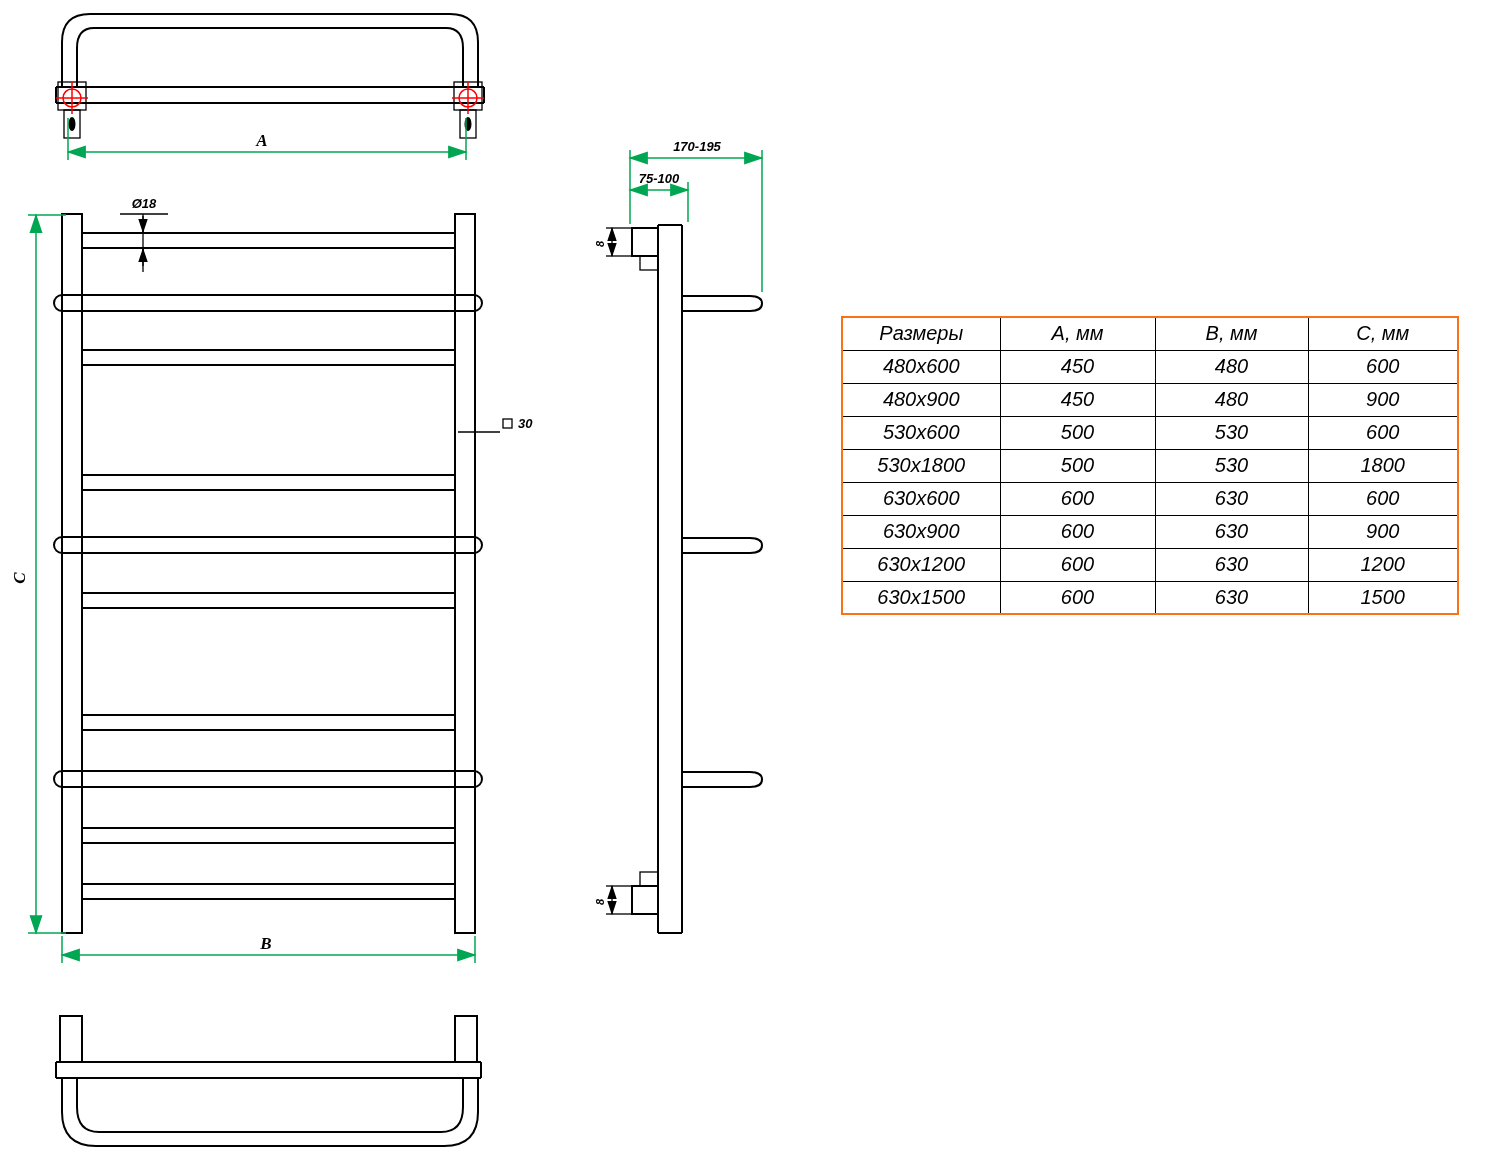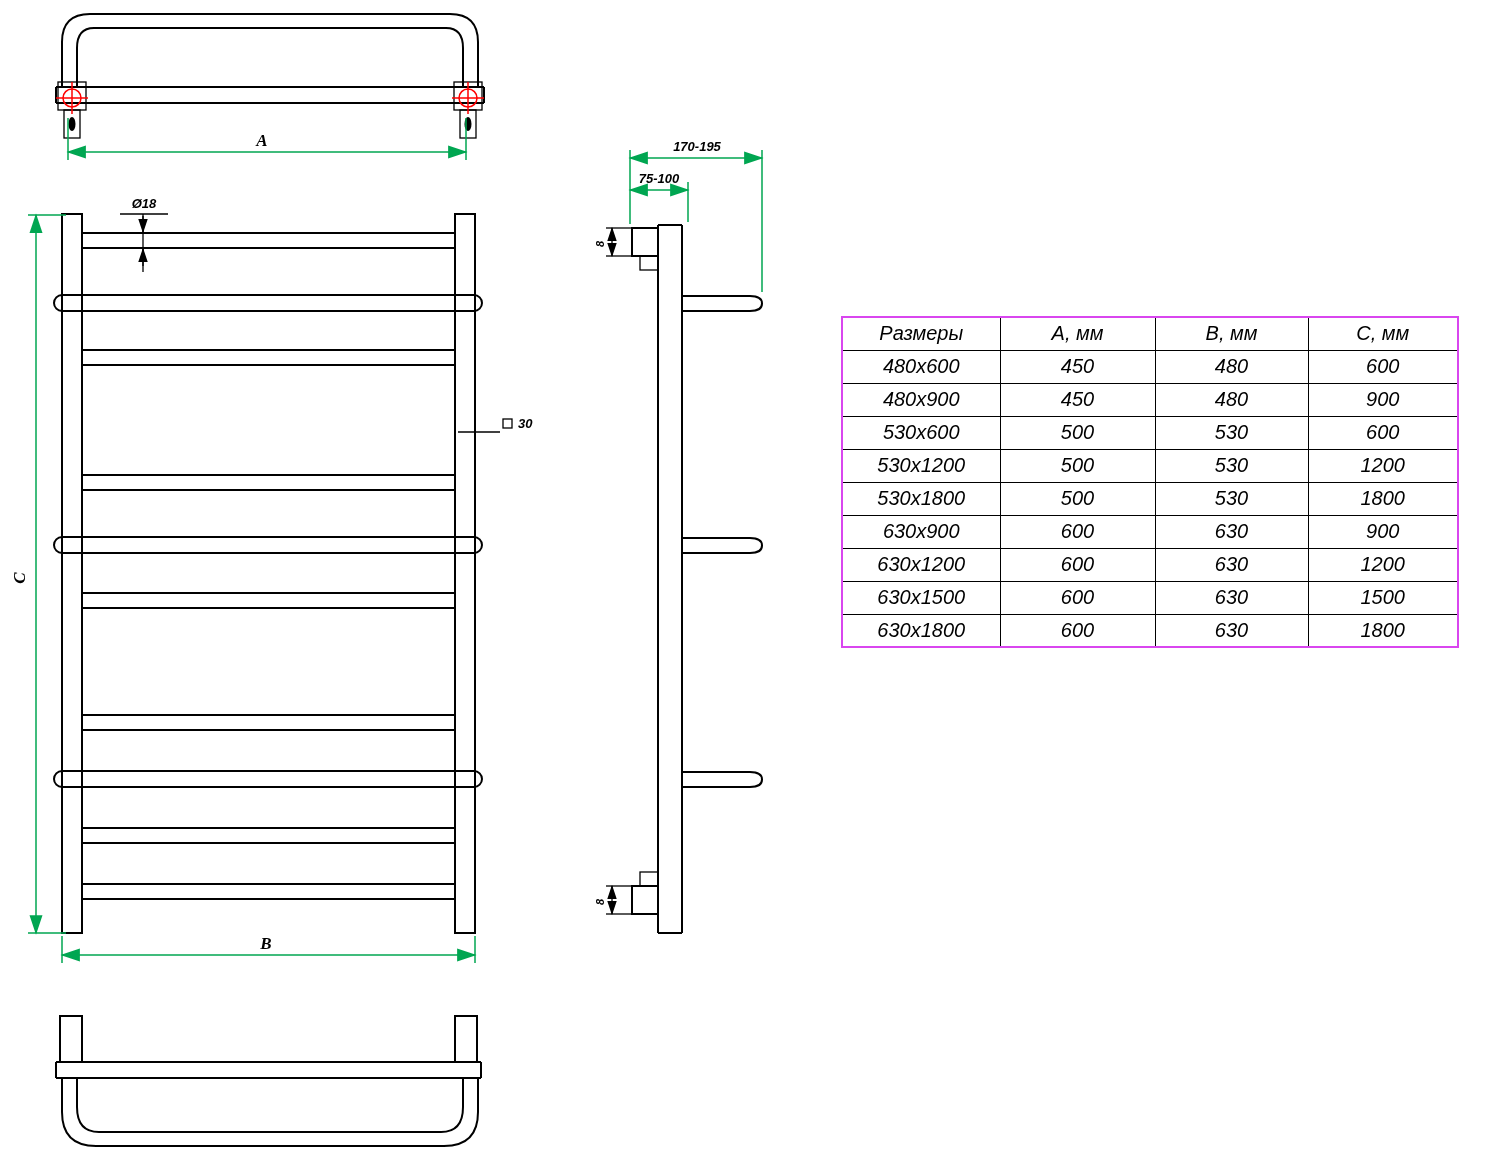--- a/index.html
+++ b/index.html
@@ -7,21 +7,21 @@
   .canvas {
     position:relative; width:1500px; height:1169px; background:#ffffff;
     overflow:hidden; font-family:"Liberation Sans", sans-serif;
   }
   .drawing-svg { position:absolute; left:0; top:0; }
 
   
   .dim-table {
     position:absolute; left:841px; top:316px;
     border-collapse:collapse; table-layout:fixed;
-    border:2px solid #d946ef;
+    border:2px solid #f97316;
     padding-left:32px;
   }
   .dim-table th, .dim-table td {
     border:1.5px solid #000;
     height:33px; text-align:center; vertical-align:middle;
     font:italic 20px "Liberation Sans", sans-serif;
     color:#000; padding:0 4px; white-space:nowrap;
   }
 
   
@@ -234,51 +234,45 @@
           <td>480</td>
           <td>900</td>
         </tr>
         <tr>
           <td>530x600</td>
           <td>500</td>
           <td>530</td>
           <td>600</td>
         </tr>
         <tr>
-          <td>530x1200</td>
-          <td>500</td>
-          <td>530</td>
-          <td>1200</td>
-        </tr>
-        <tr>
           <td>530x1800</td>
           <td>500</td>
           <td>530</td>
           <td>1800</td>
         </tr>
         <tr>
+          <td>630x600</td>
+          <td>600</td>
+          <td>630</td>
+          <td>600</td>
+        </tr>
+        <tr>
           <td>630x900</td>
           <td>600</td>
           <td>630</td>
           <td>900</td>
         </tr>
         <tr>
           <td>630x1200</td>
           <td>600</td>
           <td>630</td>
           <td>1200</td>
         </tr>
         <tr>
           <td>630x1500</td>
           <td>600</td>
           <td>630</td>
           <td>1500</td>
-        </tr>
-        <tr>
-          <td>630x1800</td>
-          <td>600</td>
-          <td>630</td>
-          <td>1800</td>
         </tr>
       </tbody>
   </table>
 
 </div>
 
 </body></html>

